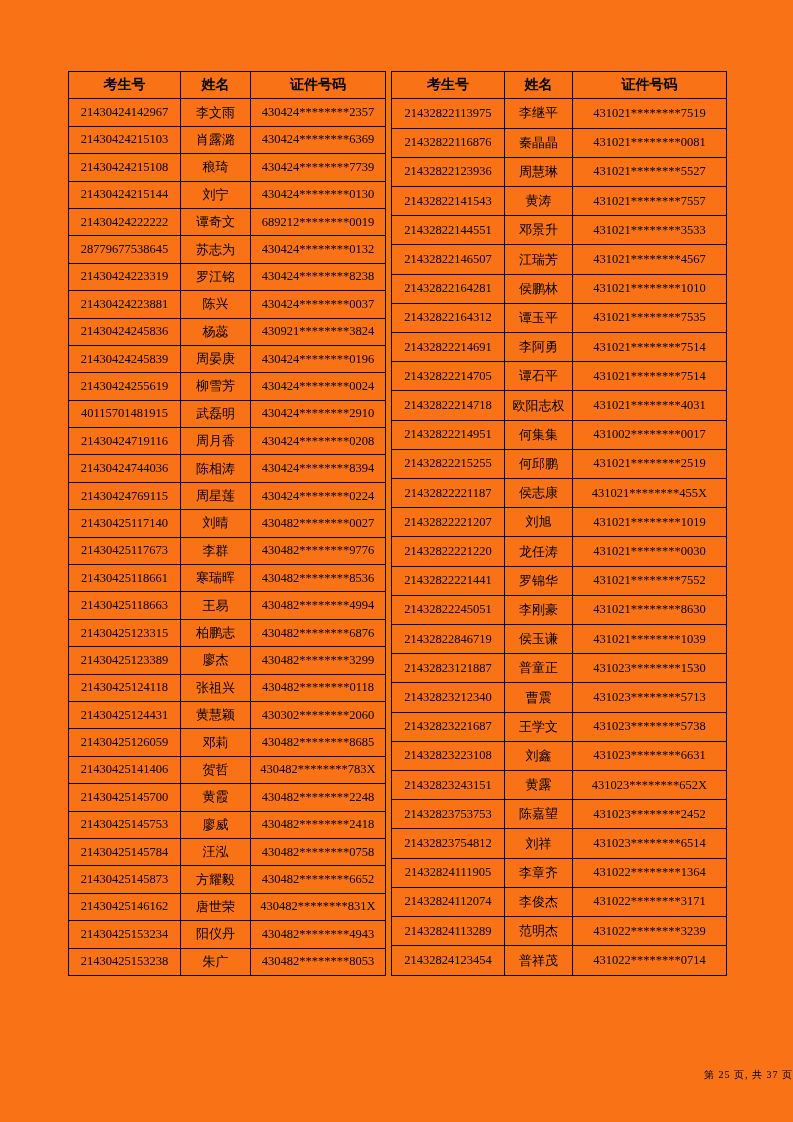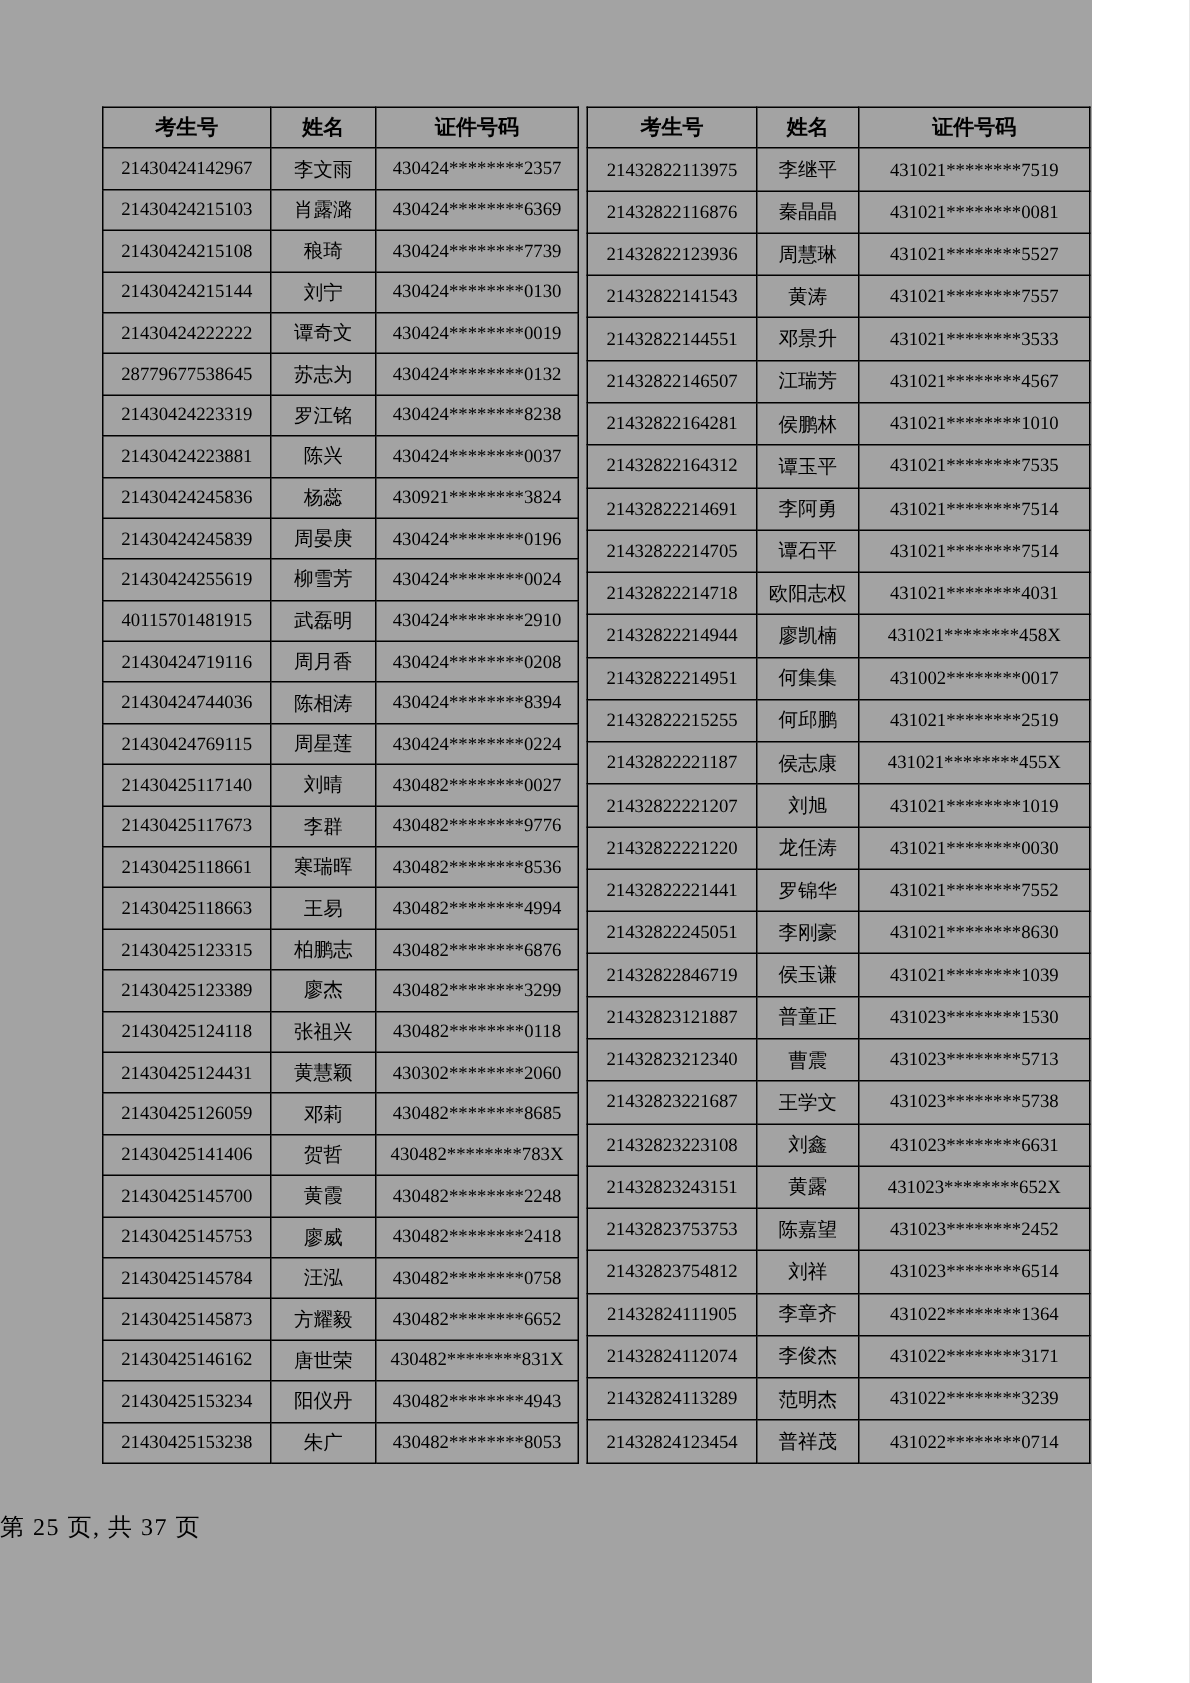--- a/index.html
+++ b/index.html
@@ -3,23 +3,23 @@
 <meta charset="utf-8">
 <style>
   * { margin: 0; padding: 0; box-sizing: border-box; }
   html, body { background: #ffffff; }
   body {
     font-family: "Liberation Serif", "DejaVu Serif", serif;
     color: #000000;
   }
   .page {
     position: relative;
-    width: 728px;
+    width: 793px;
     height: 1122px;
-    background: #a3a3a3;
+    background: #f97316;
     overflow: hidden;
   }
   .tables {
     position: absolute;
     left: 68px;
     top: 71px;
     display: flex;
     gap: 5px;
   }
   table.roster {
@@ -51,24 +51,24 @@
   .left-tbl col.c-exam  { width: 112px; }
   .left-tbl col.c-name  { width: 70px;  }
   .left-tbl col.c-id    { width: 135px; }
   .right-tbl col.c-exam { width: 113px; }
   .right-tbl col.c-name { width: 68px;  }
   .right-tbl col.c-id   { width: 154px; }
 
   .footer {
     position: absolute;
     left: 0;
-    top: 1008px;
+    top: 1068px;
     width: 100%;
-    text-align: left;
-    font-size: 16px;
+    text-align: right;
+    font-size: 10px;
     letter-spacing: 1px;
   }
 </style>
 </head>
 <body>
 
 <div class="page">
 
   <div class="tables">
 
@@ -102,21 +102,21 @@
             <td class="idnum">430424********7739</td>
           </tr>
           <tr>
             <td class="num">21430424215144</td>
             <td class="name">刘宁</td>
             <td class="idnum">430424********0130</td>
           </tr>
           <tr>
             <td class="num">21430424222222</td>
             <td class="name">谭奇文</td>
-            <td class="idnum">430424********0019</td>
+            <td class="idnum">689212********0019</td>
           </tr>
           <tr>
             <td class="num">28779677538645</td>
             <td class="name">苏志为</td>
             <td class="idnum">430424********0132</td>
           </tr>
           <tr>
             <td class="num">21430424223319</td>
             <td class="name">罗江铭</td>
             <td class="idnum">430424********8238</td>
@@ -312,25 +312,20 @@
             <td class="num">21432822214705</td>
             <td class="name">谭石平</td>
             <td class="idnum">431021********7514</td>
           </tr>
           <tr>
             <td class="num">21432822214718</td>
             <td class="name">欧阳志权</td>
             <td class="idnum">431021********4031</td>
           </tr>
           <tr>
-            <td class="num">21432822214944</td>
-            <td class="name">廖凯楠</td>
-            <td class="idnum">431021********458X</td>
-          </tr>
-          <tr>
             <td class="num">21432822214951</td>
             <td class="name">何集集</td>
             <td class="idnum">431002********0017</td>
           </tr>
           <tr>
             <td class="num">21432822215255</td>
             <td class="name">何邱鹏</td>
             <td class="idnum">431021********2519</td>
           </tr>
           <tr>

